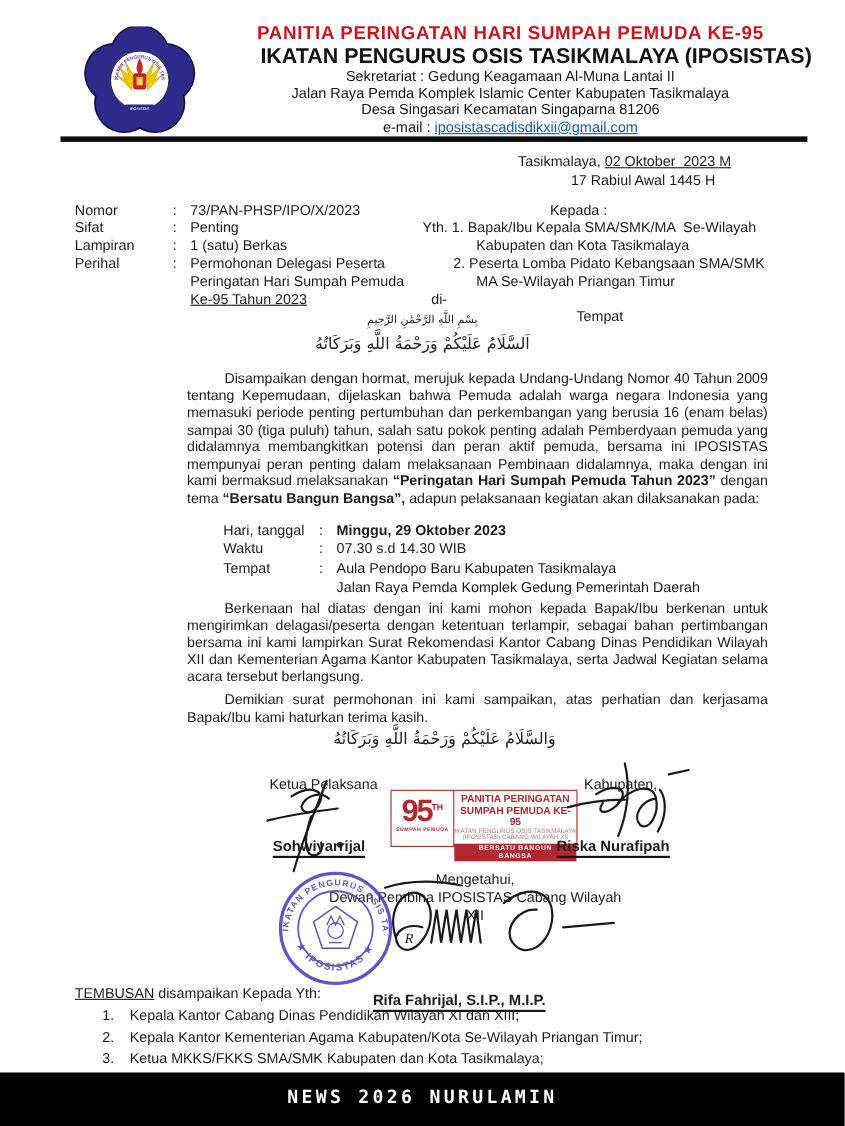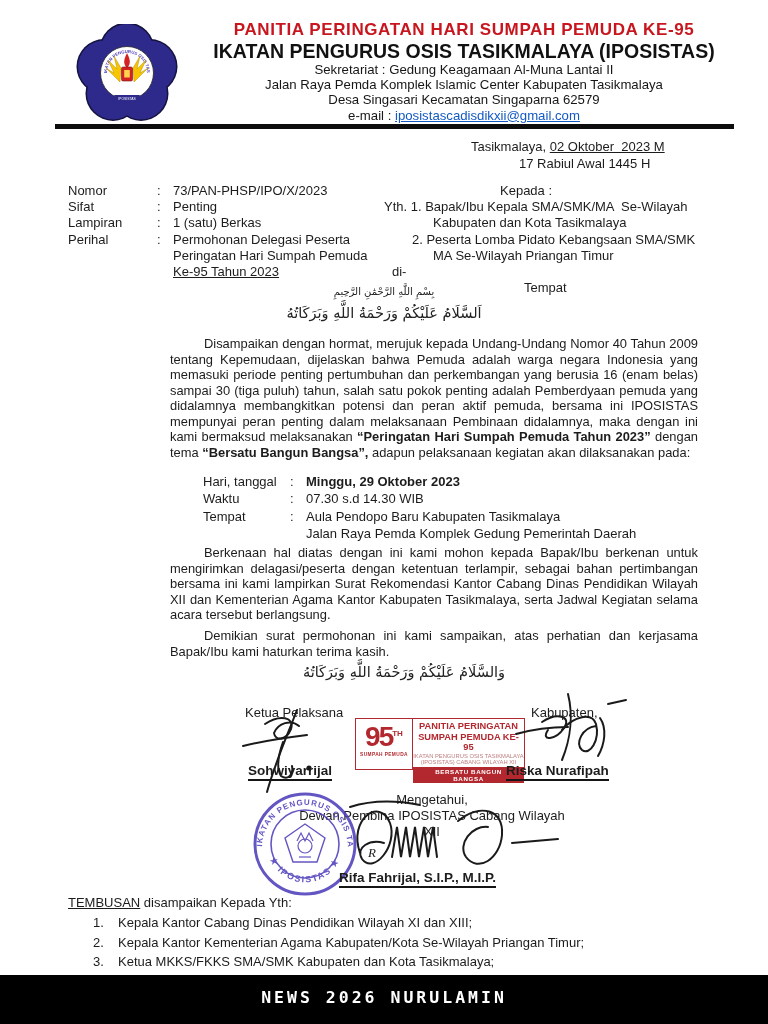--- a/index.html
+++ b/index.html
@@ -5,21 +5,21 @@
   html,body{margin:0;padding:0;}
   body{width:768px;height:1024px;position:relative;background:#ffffff;
        font-family:"Liberation Sans",sans-serif;color:#1c1c1c;overflow:hidden;}
   .abs{position:absolute;}
   .pre{white-space:pre-wrap;}
   .b{font-weight:bold;}
   .u{text-decoration:underline;text-decoration-thickness:1.2px;}
   
   .header-text{left:190px;top:20px;width:548px;text-align:center;line-height:15.2px;}
   .t-red{color:#c8161f;font-weight:bold;font-size:17px;line-height:20px;letter-spacing:.6px;}
-  .t-black{color:#111;font-weight:bold;font-size:19.5px;line-height:22px;}
+  .t-black{color:#111;font-weight:bold;font-size:19.5px;line-height:22px;text-align:right;}
   .addr{font-size:13.2px;line-height:15.2px;color:#161616;}
   .email{color:#1259c3;text-decoration:underline;cursor:pointer;}
   .rule{left:55px;top:124px;width:679px;height:5px;background:#0d0d0d;}
   
   .date1{left:471px;top:139px;font-size:13px;}
   .date2{left:519px;top:156px;font-size:13px;}
   
   .refblock{left:68px;top:183px;font-size:13px;line-height:16.2px;}
   .refrow{display:flex;}
   .reflabel{width:89px;}
@@ -60,21 +60,21 @@
   .n95{color:#b3282e;font-weight:bold;font-size:28px;line-height:30px;letter-spacing:-2px;}
   .n95 sup{font-size:8px;letter-spacing:0;}
   .n95cap{color:#b3282e;font-weight:bold;font-size:4.8px;letter-spacing:.4px;}
   .box95 .right{flex:1;text-align:center;padding-top:2px;}
   .s95a{color:#b3282e;font-weight:800;font-size:9.3px;line-height:10.5px;}
   .s95b{color:#c08080;font-size:5.8px;line-height:6.8px;}
   .badge95{display:inline-block;background:#b3282e;color:#fff;font-weight:bold;font-size:6.2px;
            padding:1px 6px;letter-spacing:.6px;margin-top:1px;}
   
   .knowing{left:294px;top:792px;width:276px;text-align:center;font-size:13px;line-height:16px;}
-  .name-center{left:339px;top:868px;}
+  .name-center{left:339px;top:901px;}
   
   .tembusan{left:68px;top:895px;font-size:13px;}
   .t-items{margin-top:3px;}
   .t-item{display:flex;padding-left:25px;line-height:19.5px;}
   .t-num{width:25px;}
   
   .footer{left:0;top:975px;width:768px;height:49px;background:#000;z-index:50;text-align:center;}
   .footer-text{color:#fff;font-family:"DejaVu Sans Mono",monospace;font-weight:bold;font-size:16.5px;
                letter-spacing:3px;margin-top:13px;display:inline-block;}
 </style>
@@ -115,21 +115,21 @@
       <path d="M44,71 L70,71 L66,77.5 L48,77.5 Z" fill="#2e2a8b"></path>
       <text x="57" y="75.8" text-anchor="middle" font-size="3.4" fill="#fff" font-family="Liberation Sans, sans-serif">IPOSISTAS</text>
     </g>
   </svg>
 
   <div class="abs header-text">
     <div class="t-red">PANITIA PERINGATAN HARI SUMPAH PEMUDA KE-95</div>
     <div class="t-black">IKATAN PENGURUS OSIS TASIKMALAYA (IPOSISTAS)</div>
     <div class="addr">Sekretariat : Gedung Keagamaan Al-Muna Lantai II</div>
     <div class="addr">Jalan Raya Pemda Komplek Islamic Center Kabupaten Tasikmalaya</div>
-    <div class="addr">Desa Singasari Kecamatan Singaparna 62579</div>
+    <div class="addr">Desa Singasari Kecamatan Singaparna 81206</div>
     <div class="addr"><span>e-mail : </span><a class="email">iposistascadisdikxii@gmail.com</a></div>
   </div>
   <div class="abs rule"></div>
 
   <div class="abs date1"><span>Tasikmalaya, </span><span class="u pre">02 Oktober  2023 M</span></div>
   <div class="abs date2">17 Rabiul Awal 1445 H</div>
 
   <div class="abs refblock">
     <div class="refrow">
       <span class="reflabel">Nomor</span>

